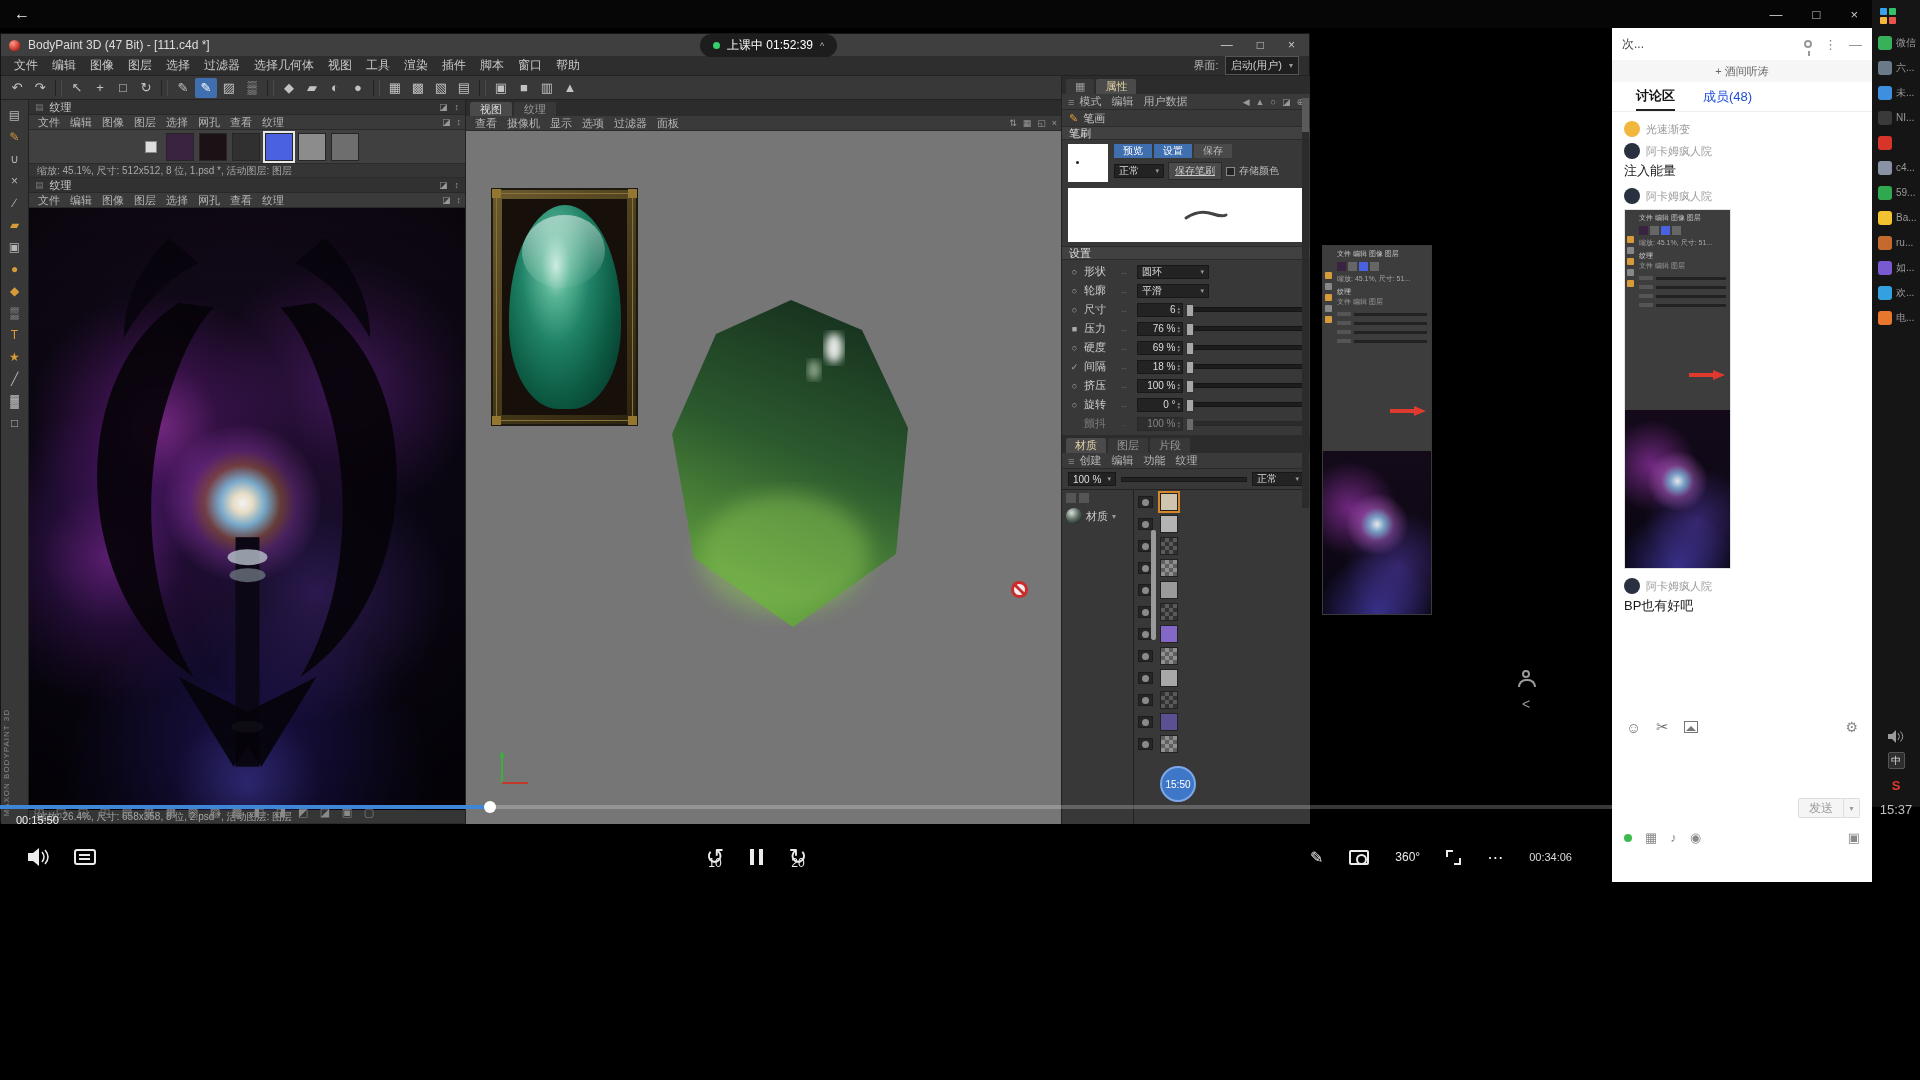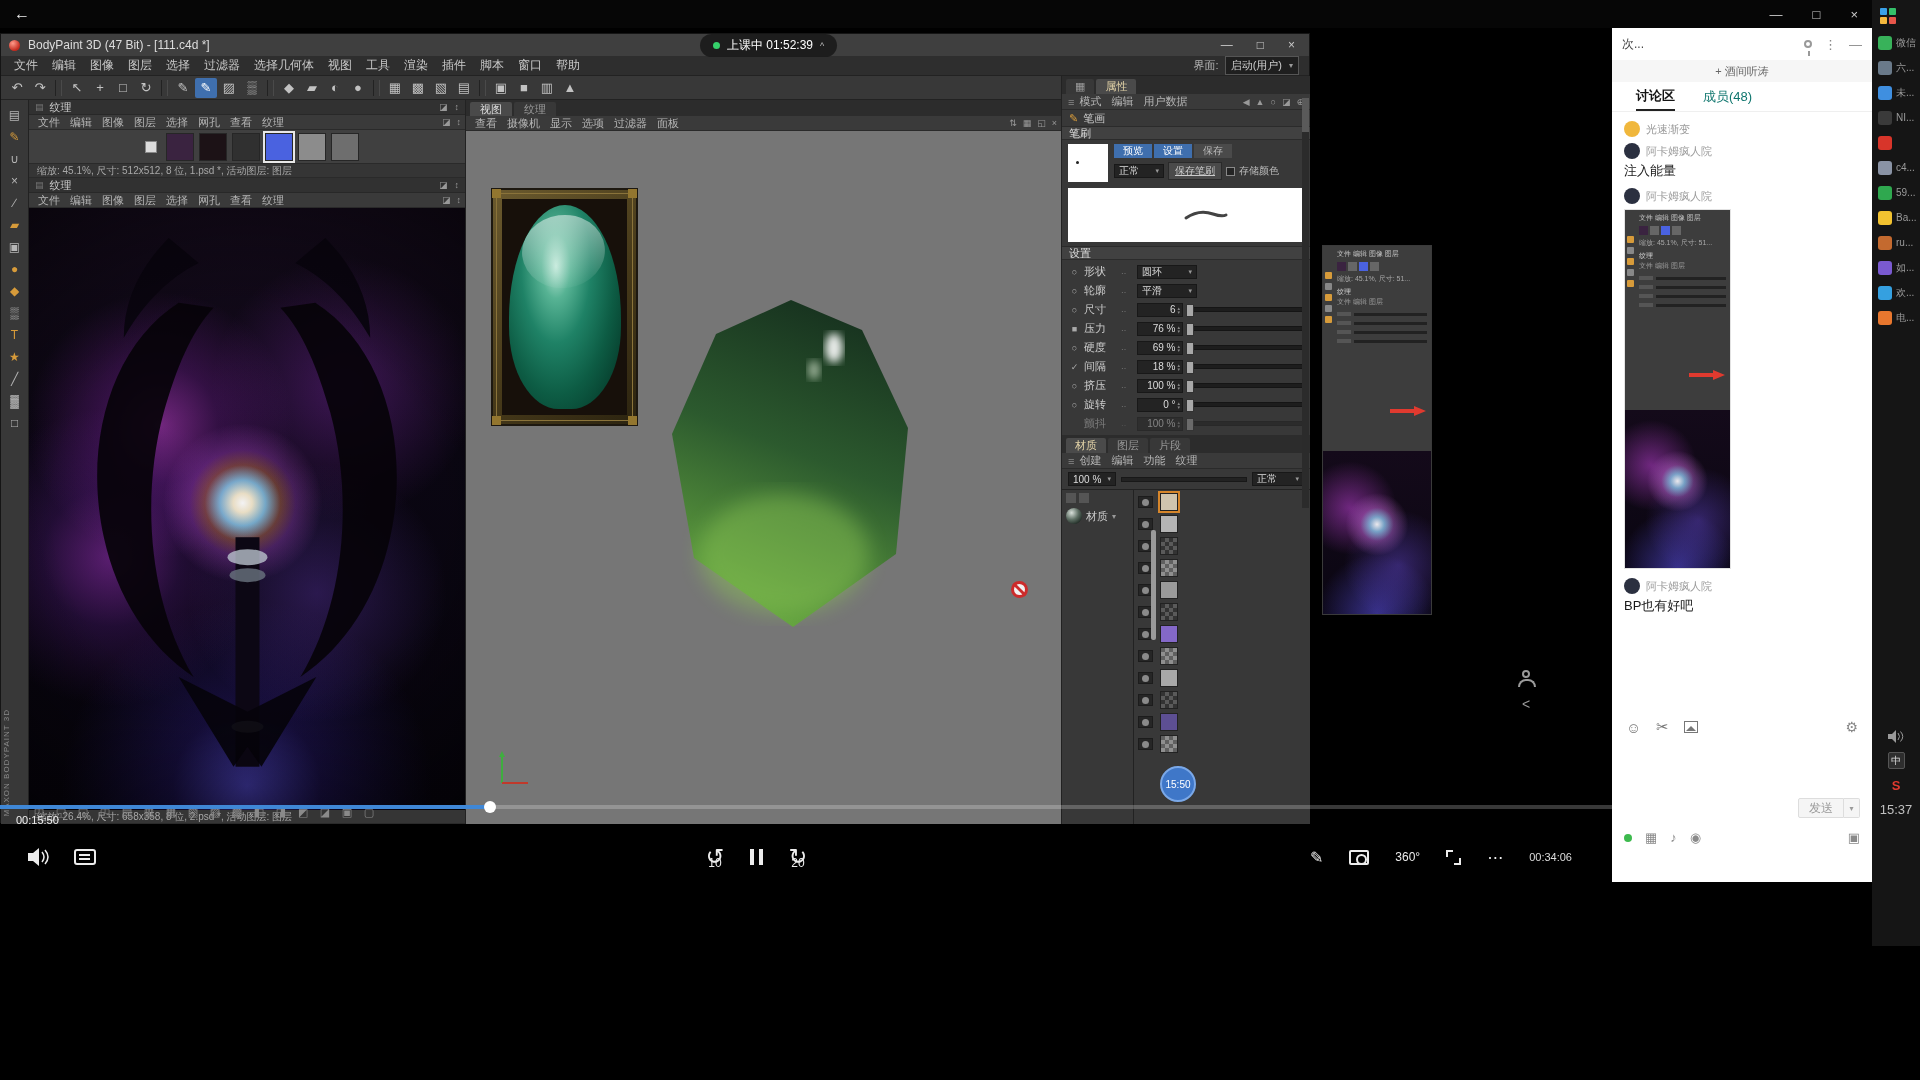--- a/index.html
+++ b/index.html
@@ -6,21 +6,21 @@
   html,body { background:#000; width:1920px; height:1080px; font-family:"Liberation Sans","DejaVu Sans",sans-serif; }
   .screen { position:relative; width:1920px; height:1080px; background:#000; overflow:hidden; }
 
   
   .topbar { position:absolute; left:0; top:0; width:1872px; height:28px; background:#060606; display:flex; align-items:center; padding:0 14px; color:#ddd; z-index:20; }
   .back { font-size:16px; color:#eee; cursor:pointer; }
   .winbtns { margin-left:auto; display:flex; gap:30px; font-size:13px; color:#ccc; }
   .winbtns span { cursor:pointer; }
 
   
-  .strip { position:absolute; left:1872px; top:0; width:48px; height:946px; background:#151515; z-index:21; }
+  .strip { position:absolute; left:1872px; top:0; width:48px; height:807px; background:#151515; z-index:21; }
   .gridicon { display:grid; grid-template-columns:7px 7px; grid-gap:2px; padding:8px 0 6px 8px; }
   .gridicon i { width:7px; height:7px; border-radius:1px; }
   .sapps { display:flex; flex-direction:column; }
   .sapp { display:flex; align-items:center; gap:4px; height:25px; padding:0 3px 0 6px; cursor:pointer; }
   .sico { width:14px; height:14px; border-radius:3px; flex:none; background:#666; }
   .slabel { font-size:10px; color:#9a9a9a; white-space:nowrap; overflow:hidden; }
   .strip-low { position:absolute; left:0; top:730px; width:100%; display:flex; flex-direction:column; align-items:center; gap:9px; }
   .zhong { width:17px; height:17px; background:#2e2e2e; border:1px solid #555; color:#ddd; font-size:10px; display:flex; align-items:center; justify-content:center; border-radius:2px; }
   .sbadge { color:#e03a2f; font-weight:bold; font-size:13px; }
   .sclock { font-size:13px; color:#c0c0c0; }
@@ -28,21 +28,21 @@
   
   .chat { position:absolute; left:1612px; top:28px; width:260px; height:854px; background:#fff; z-index:15; }
   .chat-head { height:32px; display:flex; align-items:center; padding:0 10px; gap:12px; }
   .chat-title { font-size:12px; color:#444; flex:1; }
   .pin { width:8px; height:8px; border:2px solid #999; border-radius:50%; position:relative; }
   .pin::after { content:""; position:absolute; left:2px; top:9px; width:2px; height:5px; background:#999; }
   .hdots { color:#888; font-size:13px; }
   .hmin { color:#888; font-size:13px; }
   .intro { height:22px; background:#f6f6f6; display:flex; align-items:center; justify-content:center; font-size:11px; color:#666; }
   .ctabs { height:30px; display:flex; align-items:center; gap:28px; padding:0 24px; border-bottom:1px solid #efefef; }
-  .ctab { font-size:13px; color:#0f766e; cursor:pointer; }
+  .ctab { font-size:13px; color:#1d4ed8; cursor:pointer; }
   .ctab.on { color:#141414; font-weight:bold; border-bottom:2px solid #222; line-height:26px; }
   .msgs { padding:6px 12px 0 12px; height:556px; overflow:hidden; }
   .mhead { display:flex; align-items:center; gap:6px; height:22px; }
   .avatar { width:16px; height:16px; border-radius:50%; background:#888; flex:none; }
   .uname { font-size:11px; color:#9b9b9b; }
   .mtext { font-size:13px; color:#1a1a1a; margin:0 0 5px 0; }
   .mimage { width:107px; height:360px; margin:2px 0 6px 0; border:1px solid #e2e2e2; cursor:pointer; }
   .chat-tools { position:absolute; left:0; top:686px; width:100%; height:26px; display:flex; align-items:center; gap:15px; padding:0 14px; color:#777; font-size:15px; }
   .imgico { width:14px; height:12px; border:1px solid #777; position:relative; }
   .imgico::after { content:""; position:absolute; left:1px; bottom:1px; border-left:5px solid transparent; border-right:5px solid transparent; border-bottom:5px solid #777; }
@@ -184,21 +184,21 @@
   .params { padding:2px 0; }
   .param { display:flex; align-items:center; height:19px; padding:0 7px; gap:4px; }
   .param.disabled { opacity:.45; }
   .param.disabled .pfill { background:#8a8a8a; }
   .pmark { width:11px; font-size:9px; color:#aaa; text-align:center; }
   .plabel { width:33px; font-size:11px; color:#ccc; white-space:nowrap; overflow:hidden; }
   .pleader { width:12px; color:#777; font-size:8px; }
   .pleader::after { content:"‥"; }
   .pval { width:46px; height:14px; background:#232323; border:1px solid #181818; color:#ddd; font-size:10px; display:flex; align-items:center; justify-content:flex-end; padding:0 2px; gap:2px; cursor:text; }
   .spin { display:flex; flex-direction:column; font-size:5px; line-height:4px; color:#888; }
-  .pselect { width:60px; height:14px; background:#232323; border:1px solid #181818; color:#ddd; font-size:10px; display:flex; align-items:center; justify-content:space-between; padding:0 4px; cursor:pointer; }
+  .pselect { width:72px; height:14px; background:#232323; border:1px solid #181818; color:#ddd; font-size:10px; display:flex; align-items:center; justify-content:space-between; padding:0 4px; cursor:pointer; }
   .pselect b { font-size:7px; color:#999; font-weight:normal; }
   .ptrack { flex:1; height:5px; background:#1d1d1d; border:1px solid #151515; position:relative; margin-left:3px; cursor:pointer; }
   .pfill { height:100%; background:#c98c2e; position:relative; }
   .pfill::after { content:""; position:absolute; right:-3px; top:-4px; width:6px; height:11px; background:#a8a8a8; border:1px solid #333; }
 
   .matctrl { height:20px; display:flex; align-items:center; gap:5px; padding:0 6px; }
   .mtrack { flex:1; height:5px; background:#222; border:1px solid #181818; }
   .mfill { width:100%; height:100%; background:#8e8e8e; }
   .matbody { flex:1; display:flex; border-top:1px solid #222; position:relative; overflow:hidden; }
   .matleft { width:72px; border-right:1px solid #222; }

